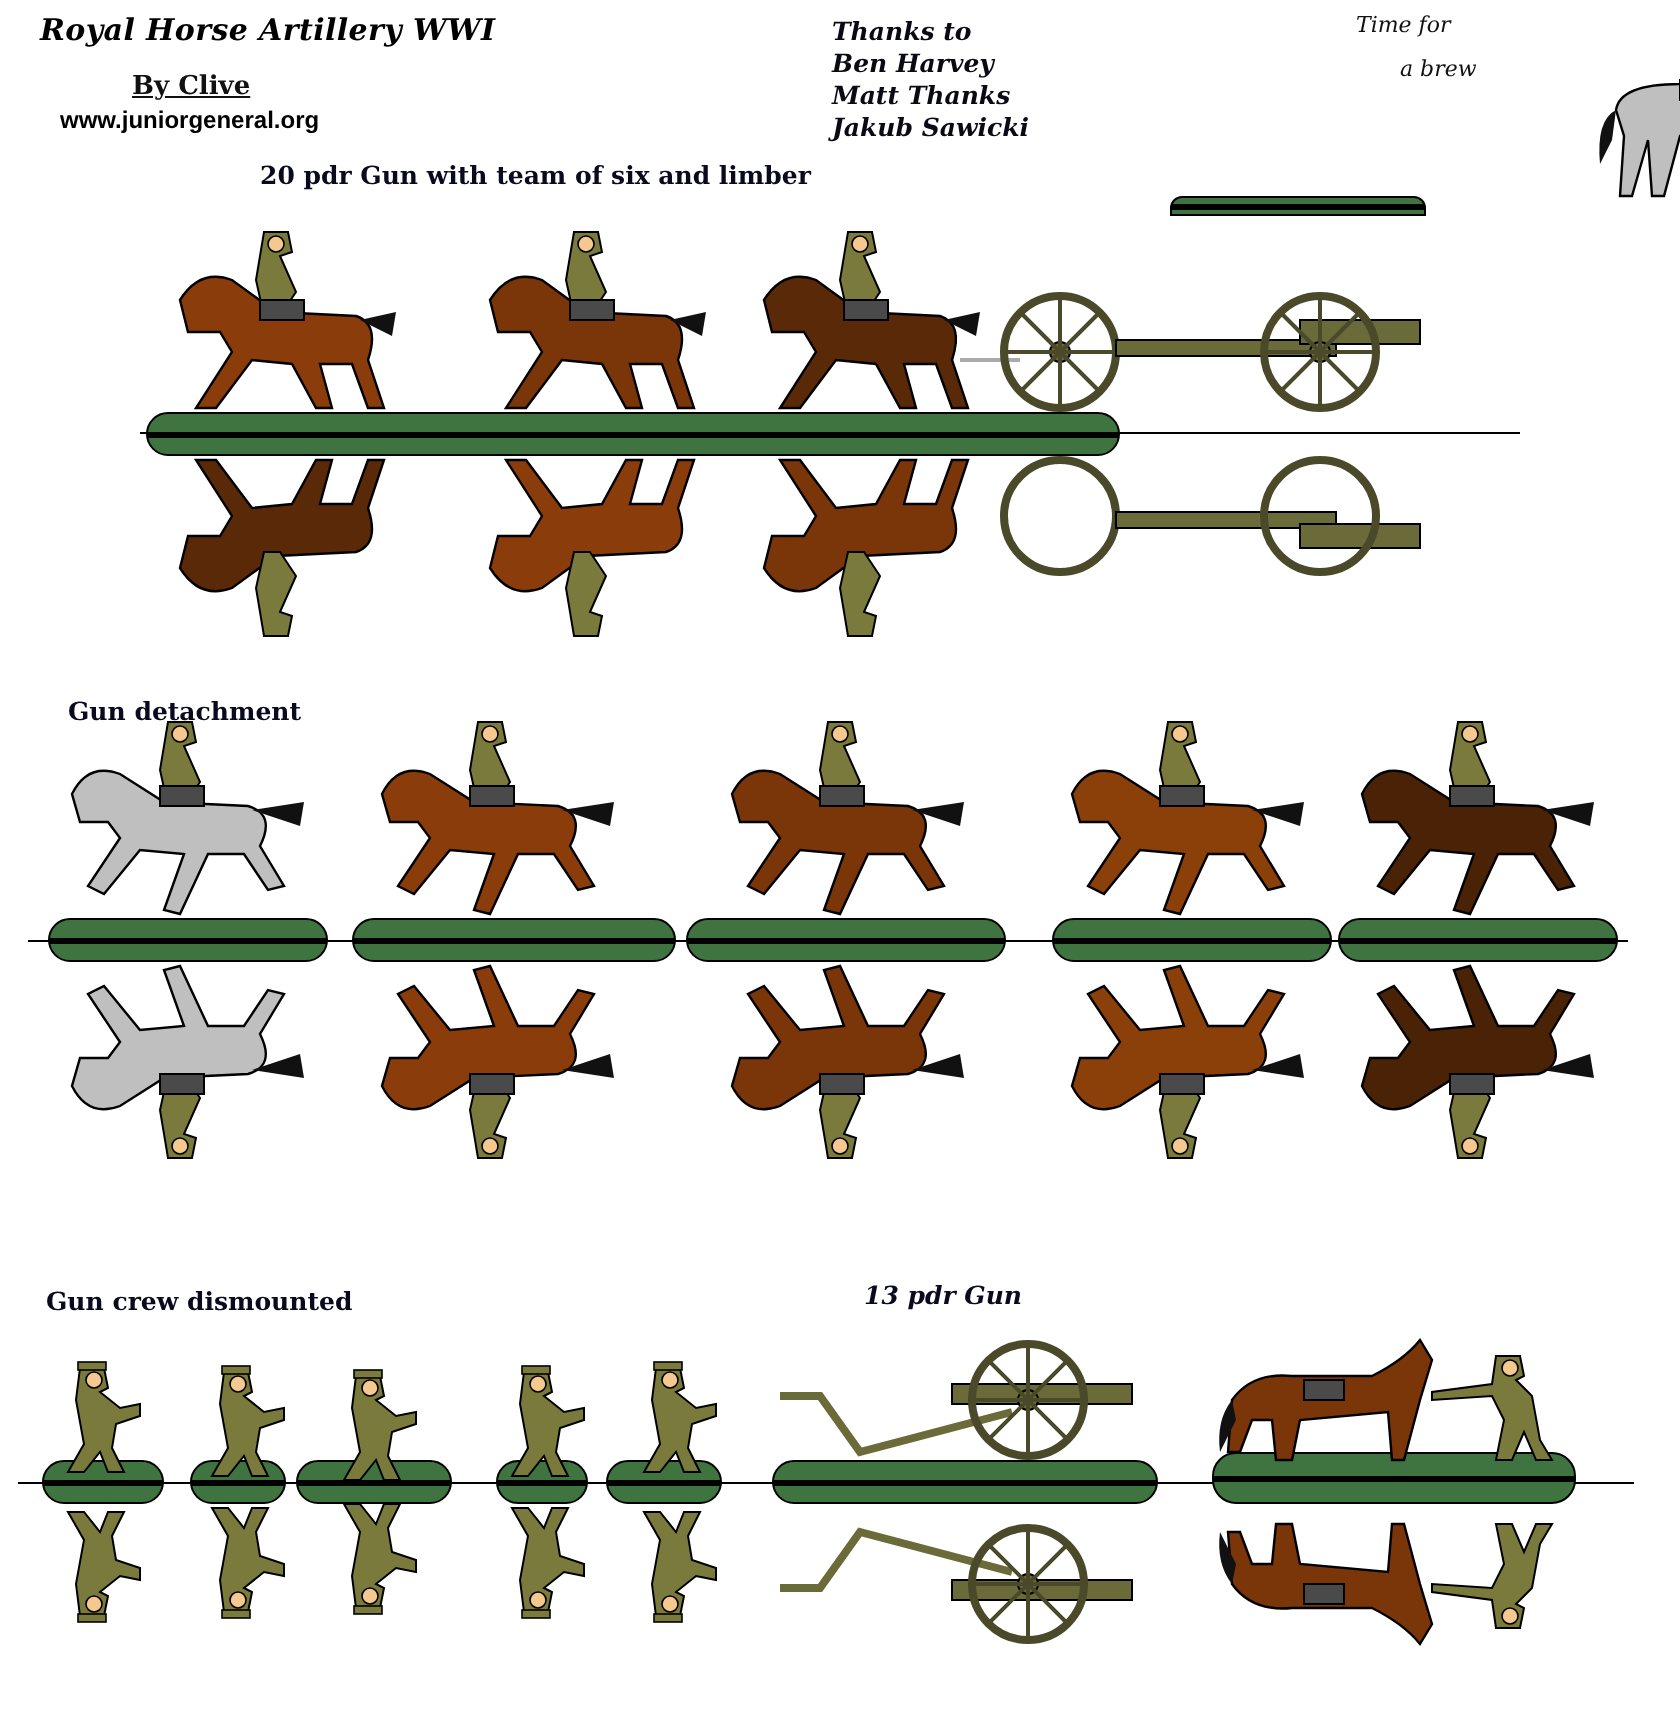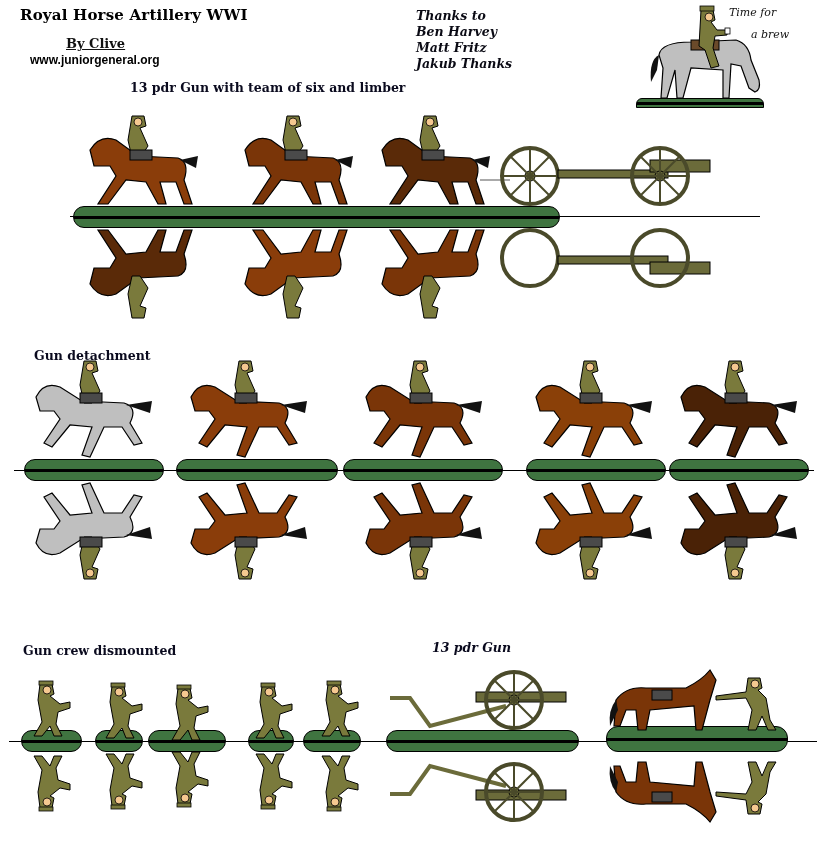--- a/index.html
+++ b/index.html
@@ -1,57 +1,57 @@
 <!DOCTYPE html>
 <html><head>
 <meta charset="utf-8">
 <style>
   html,body{margin:0;padding:0;background:#ffffff;}
   body{width:840px;height:860px;position:relative;overflow:hidden;font-family:"DejaVu Serif",serif;}
   .abs{position:absolute;}
-  .title{left:20px;top:6px;font-size:15px;font-weight:bold;color:#000;letter-spacing:0.2px;}
+  .title{left:20px;top:6px;font-size:15px;font-weight:bold;color:#000;letter-spacing:0.2px;font-style:italic;}
   .byline{left:66px;top:36px;font-size:13px;font-weight:bold;color:#111;text-decoration:underline;}
   .site{left:30px;top:53px;font-family:"Liberation Sans",sans-serif;font-size:12px;color:#000;font-weight:bold;}
   .thanks{left:416px;top:8px;font-size:12.5px;font-weight:bold;color:#0a0a14;line-height:16px;font-style:italic;}
   .caption{font-size:12.5px;font-weight:bold;color:#0a0a1e;}
   .brew{font-family:"DejaVu Serif",serif;font-style:italic;font-size:11px;color:#111;}
   .hline{height:1px;background:#000;}
   .base{background:#3f7440;border:1.5px solid #000;border-radius:12px;box-sizing:border-box;}
   .base::after{content:"";position:absolute;left:0;right:0;top:50%;height:3px;margin-top:-1.5px;background:#000;}
   svg{position:absolute;overflow:visible;}
 </style>
 </head>
 <body>
 
 <div class="abs title">Royal Horse Artillery WWI</div>
 <div class="abs byline">By Clive</div>
 <div class="abs site">www.juniorgeneral.org</div>
 <div class="abs thanks">
   <div>Thanks to</div>
   <div>Ben Harvey</div>
-  <div>Matt Fritz</div>
-  <div>Jakub Thanks</div>
-</div>
-
-<div class="abs" style="left:631px;top:0;width:200px;height:110px;">
+  <div>Matt Thanks</div>
+  <div>Jakub Sawicki</div>
+</div>
+
+<div class="abs" style="left:580px;top:0;width:200px;height:110px;text-align:right;">
   <div class="abs base" style="left:5px;top:98px;width:128px;height:10px;border-radius:6px 6px 0 0;"></div>
   <svg width="200" height="110" viewBox="0 0 200 110">
     <path d="M28 55 Q30 42 60 42 L105 40 Q118 44 120 60 L128 80 Q130 90 124 92 L118 88 L110 66 L100 64 L98 98 L92 98 L92 70 L60 68 L52 98 L46 98 L44 70 L36 98 L30 98 L32 68 Z" fill="#bfbfbf" stroke="#000" stroke-width="1.2"></path>
     <path d="M28 55 Q18 60 20 82 L26 70 Z" fill="#111"></path>
     <rect x="60" y="40" width="28" height="10" fill="#6b4a2a" stroke="#000"></rect>
     <path d="M70 10 L82 10 L84 20 L80 22 L86 30 L96 30 L96 35 L84 36 L82 48 L88 66 L80 68 L74 50 L68 46 Z" fill="#7a7a3c" stroke="#000" stroke-width="1"></path>
     <circle cx="78" cy="17" r="4" fill="#f5c890" stroke="#000" stroke-width="0.8"></circle>
     <rect x="69" y="6" width="14" height="5" fill="#7a7a3c" stroke="#000" stroke-width="0.8"></rect>
     <rect x="94" y="28" width="5" height="6" fill="#fff" stroke="#000" stroke-width="0.8"></rect>
   </svg>
   <div class="abs brew" style="left:98px;top:6px;">Time for</div>
   <div class="abs brew" style="left:120px;top:28px;">a brew</div>
 </div>
 
-<div class="abs caption" style="left:130px;top:80px;">13 pdr Gun with team of six and limber</div>
+<div class="abs caption" style="left:130px;top:80px;">20 pdr Gun with team of six and limber</div>
 <div class="abs" style="left:60px;top:100px;width:700px;height:230px;">
   <div class="abs hline" style="left:10px;top:116px;width:690px;"></div>
   <div class="abs base" style="left:13px;top:106px;width:487px;height:22px;"></div>
 
   <svg style="left:20px;top:10px;" width="120" height="96" viewBox="0 0 120 96">
     <path d="M10 40 Q20 24 36 30 L58 46 L98 48 Q110 52 104 70 L112 94 L104 94 L96 72 L80 72 L86 94 L78 94 L66 72 L46 70 L28 94 L18 94 L36 66 L30 56 L14 56 Z" fill="#8a3d0a" stroke="#000" stroke-width="1.2"></path>
     <path d="M100 50 L118 46 L116 58 Z" fill="#111"></path>
     <path d="M52 6 L64 6 L66 16 L60 18 L68 36 L60 48 L52 48 L48 30 Z" fill="#7a7a3c" stroke="#000"></path>
     <circle cx="58" cy="12" r="4" fill="#f5c890" stroke="#000" stroke-width="0.8"></circle>
     <rect x="50" y="40" width="22" height="10" fill="#4a4a4a" stroke="#000"></rect>

